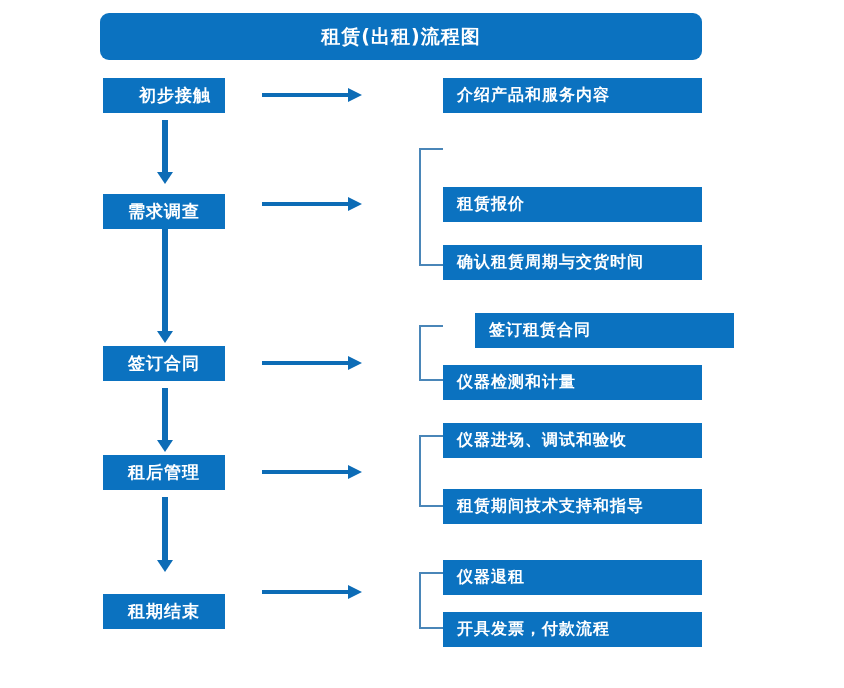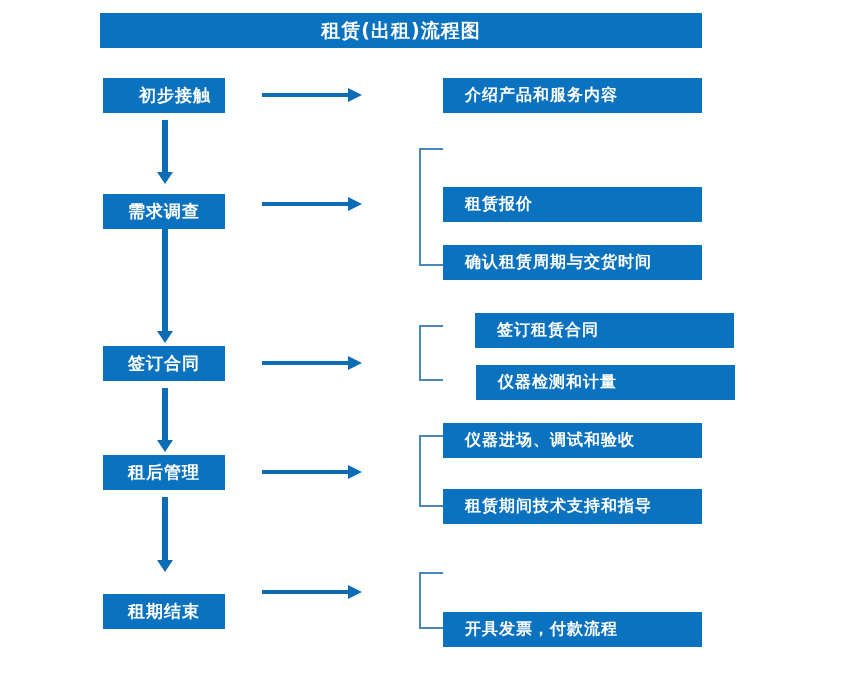--- a/index.html
+++ b/index.html
@@ -28,37 +28,38 @@
     display: flex;
     align-items: center;
     box-sizing: border-box;
     letter-spacing: 1px;
     white-space: nowrap;
   }
   .title-bar {
     left: 100px;
     top: 13px;
     width: 602px;
-    height: 35px;
+    height: 47px;
     justify-content: center;
     font-size: 19px;
+    border-radius: 9px;
   }
   .stage-box {
     left: 103px;
     width: 122px;
     height: 35px;
     justify-content: center;
     font-size: 17px;
   }
   .detail-box {
     left: 443px;
     width: 259px;
     height: 35px;
     justify-content: flex-start;
-    padding-left: 22px;
+    padding-left: 14px;
     font-size: 16px;
   }
   
   .h-arrow {
     position: absolute;
     left: 262px;
     width: 100px;
     height: 14px;
   }
   .h-arrow .shaft {
@@ -175,22 +176,23 @@
 
   <div class="box detail-box" style="top:78px;">介绍产品和服务内容</div>
 
 
   <div class="box detail-box" style="top:187px;">租赁报价</div>
 
   <div class="box detail-box" style="top:245px;">确认租赁周期与交货时间</div>
 
   <div class="box detail-box" style="top:313px;margin-left:32px;">签订租赁合同</div>
 
-  <div class="box detail-box" style="top:365px;margin-left:33px;">仪器检测和计量</div>
+  <div class="box detail-box" style="top:365px;">仪器检测和计量</div>
 
   <div class="box detail-box" style="top:423px;">仪器进场、调试和验收</div>
 
   <div class="box detail-box" style="top:489px;">租赁期间技术支持和指导</div>
 
+  <div class="box detail-box" style="top:560px;">仪器退租</div>
 
   <div class="box detail-box" style="top:612px;">开具发票，付款流程</div>
 
 </div>
 
 </body></html>

